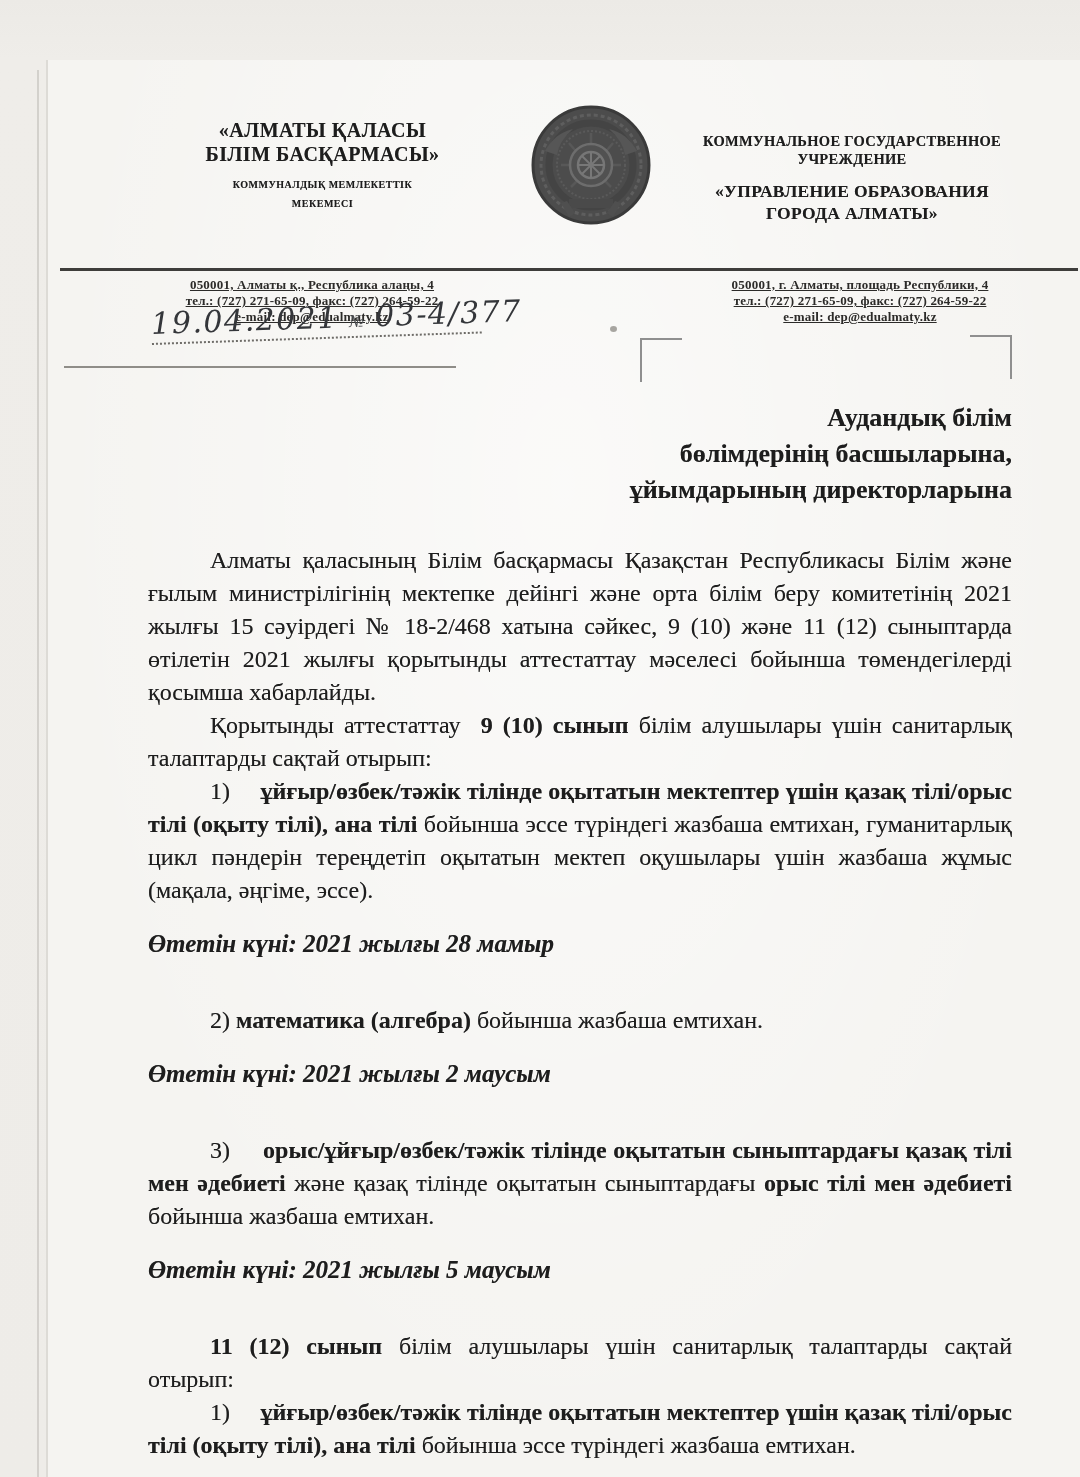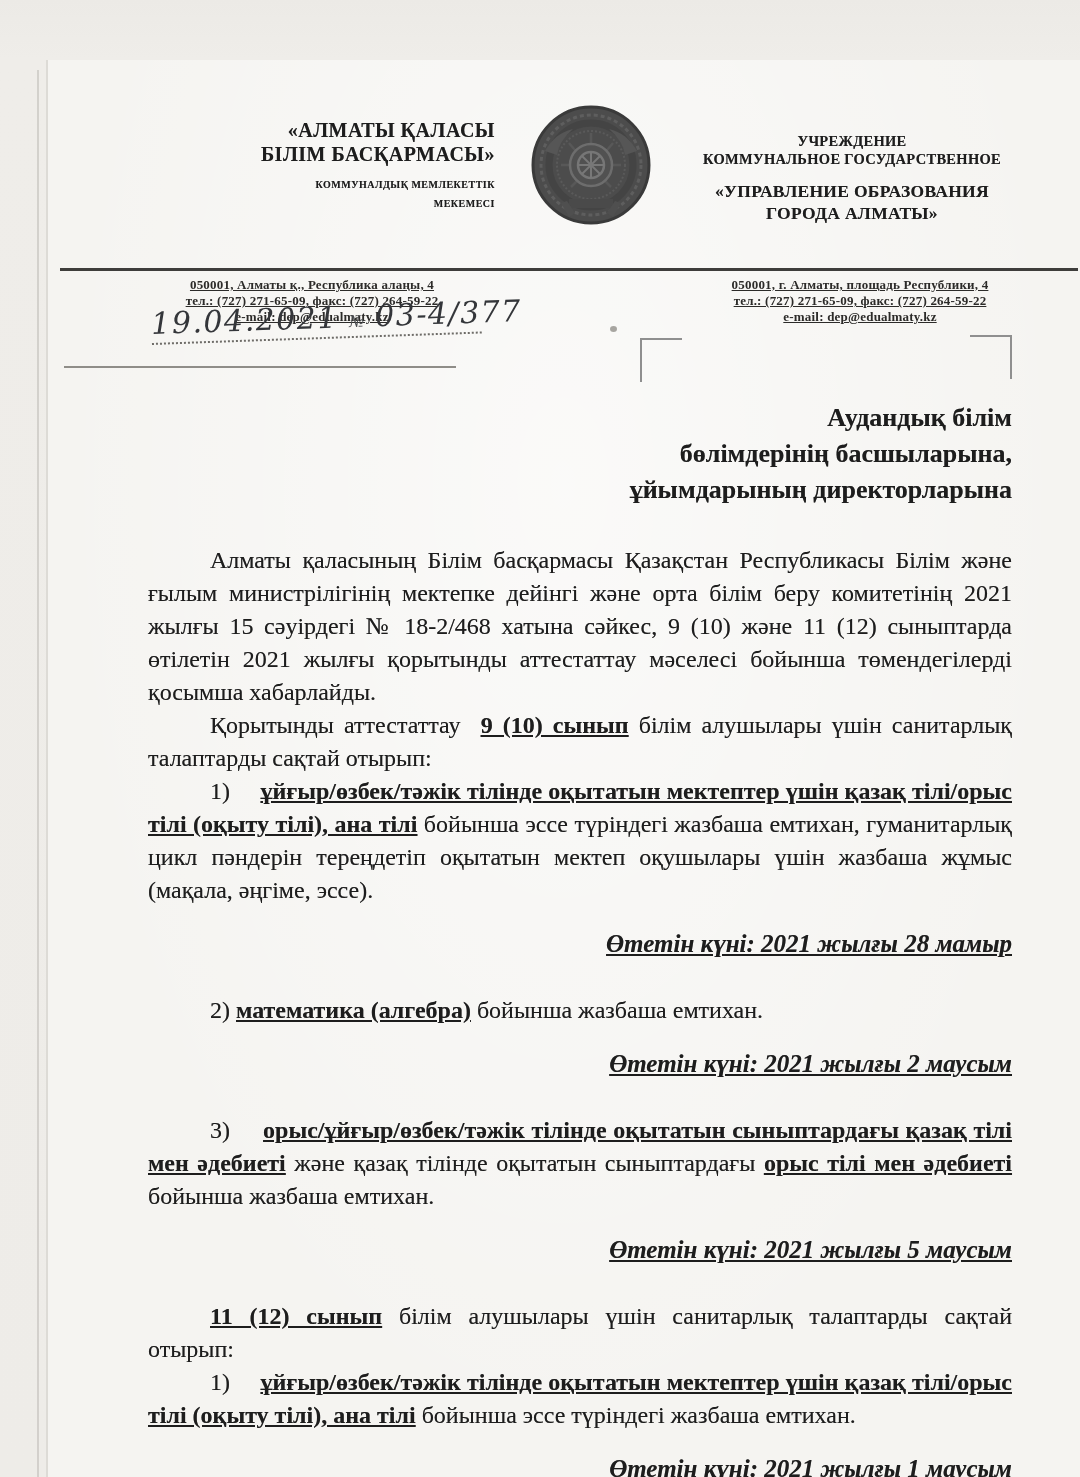--- a/index.html
+++ b/index.html
@@ -23,21 +23,21 @@
   }
   .edge-line {
     position: absolute; left: 37px; top: 70px; bottom: 0; width: 2px;
     background: rgba(160,158,152,.35);
   }
   .txt { color: #1d1d1d; text-shadow: 0 0 .6px rgba(40,40,40,.55); }
 
   
   .org-kk {
     position: absolute; left: 150px; top: 118px; width: 345px;
-    text-align: right; font-weight: bold; line-height: 24px; font-size: 20px;
+    text-align: center; font-weight: bold; line-height: 24px; font-size: 20px;
     letter-spacing: .5px;
   }
   .org-kk .sub { font-size: 10px; line-height: 19px; }
   .org-kk .gap { height: 9px; }
   .org-ru {
     position: absolute; left: 668px; top: 132px; width: 368px;
     text-align: center; font-weight: bold; font-size: 14.5px; line-height: 18px;
     letter-spacing: .3px;
   }
   .org-ru .big { font-size: 17.5px; line-height: 22px; }
@@ -87,27 +87,27 @@
     position: absolute; left: 380px; right: 68px; top: 400px;
     text-align: right; font-weight: bold; font-size: 26px; line-height: 36px;
   }
 
   
   .body-text {
     position: absolute; left: 148px; right: 68px; top: 544px;
     font-size: 24px; line-height: 33px;
   }
   .blk { margin: 0; text-align: justify; text-indent: 62px; }
-  .blk .b { font-weight: bold; text-decoration: underline; }
+  .blk .b { font-weight: bold; }
   .blk.date {
-    text-align: right; text-indent: 0;
+    text-align: left; text-indent: 0;
     font-style: italic; font-weight: bold; font-size: 25px;
     margin-top: 20px;
   }
-  .blk.date + .blk.para { margin-top: 34px; }
+  .blk.date + .blk.para { margin-top: 44px; }
 </style>
 </head>
 <body>
 
 <div class="scan">
   <div class="paper"></div>
   <div class="edge-line"></div>
 
   <div class="org-kk txt">
     <div>«АЛМАТЫ ҚАЛАСЫ</div>
@@ -143,22 +143,22 @@
         <line x1="55" y1="53" x2="73" y2="71"></line>
         <line x1="73" y1="53" x2="55" y2="71"></line>
       </g>
       <rect x="42" y="96" width="44" height="9" fill="#4a4a4a"></rect>
       <path d="M34 100 l8 14 6 -4 -8 -12 z" fill="#4f4f4f"></path>
       <path d="M94 100 l-8 14 -6 -4 8 -12 z" fill="#4f4f4f"></path>
     </svg>
   </div>
 
   <div class="org-ru txt">
+    <div>КОММУНАЛЬНОЕ ГОСУДАРСТВЕННОЕ</div>
     <div>УЧРЕЖДЕНИЕ</div>
-    <div>КОММУНАЛЬНОЕ ГОСУДАРСТВЕННОЕ</div>
     <div class="gap"></div>
     <div class="big">«УПРАВЛЕНИЕ ОБРАЗОВАНИЯ</div>
     <div class="big">ГОРОДА АЛМАТЫ»</div>
   </div>
 
   <div class="rule"></div>
 
   <div class="contact left">
     <div>050001, Алматы қ., Республика алаңы, 4</div>
     <div>тел.: (727) 271-65-09, факс: (727) 264-59-22</div>

